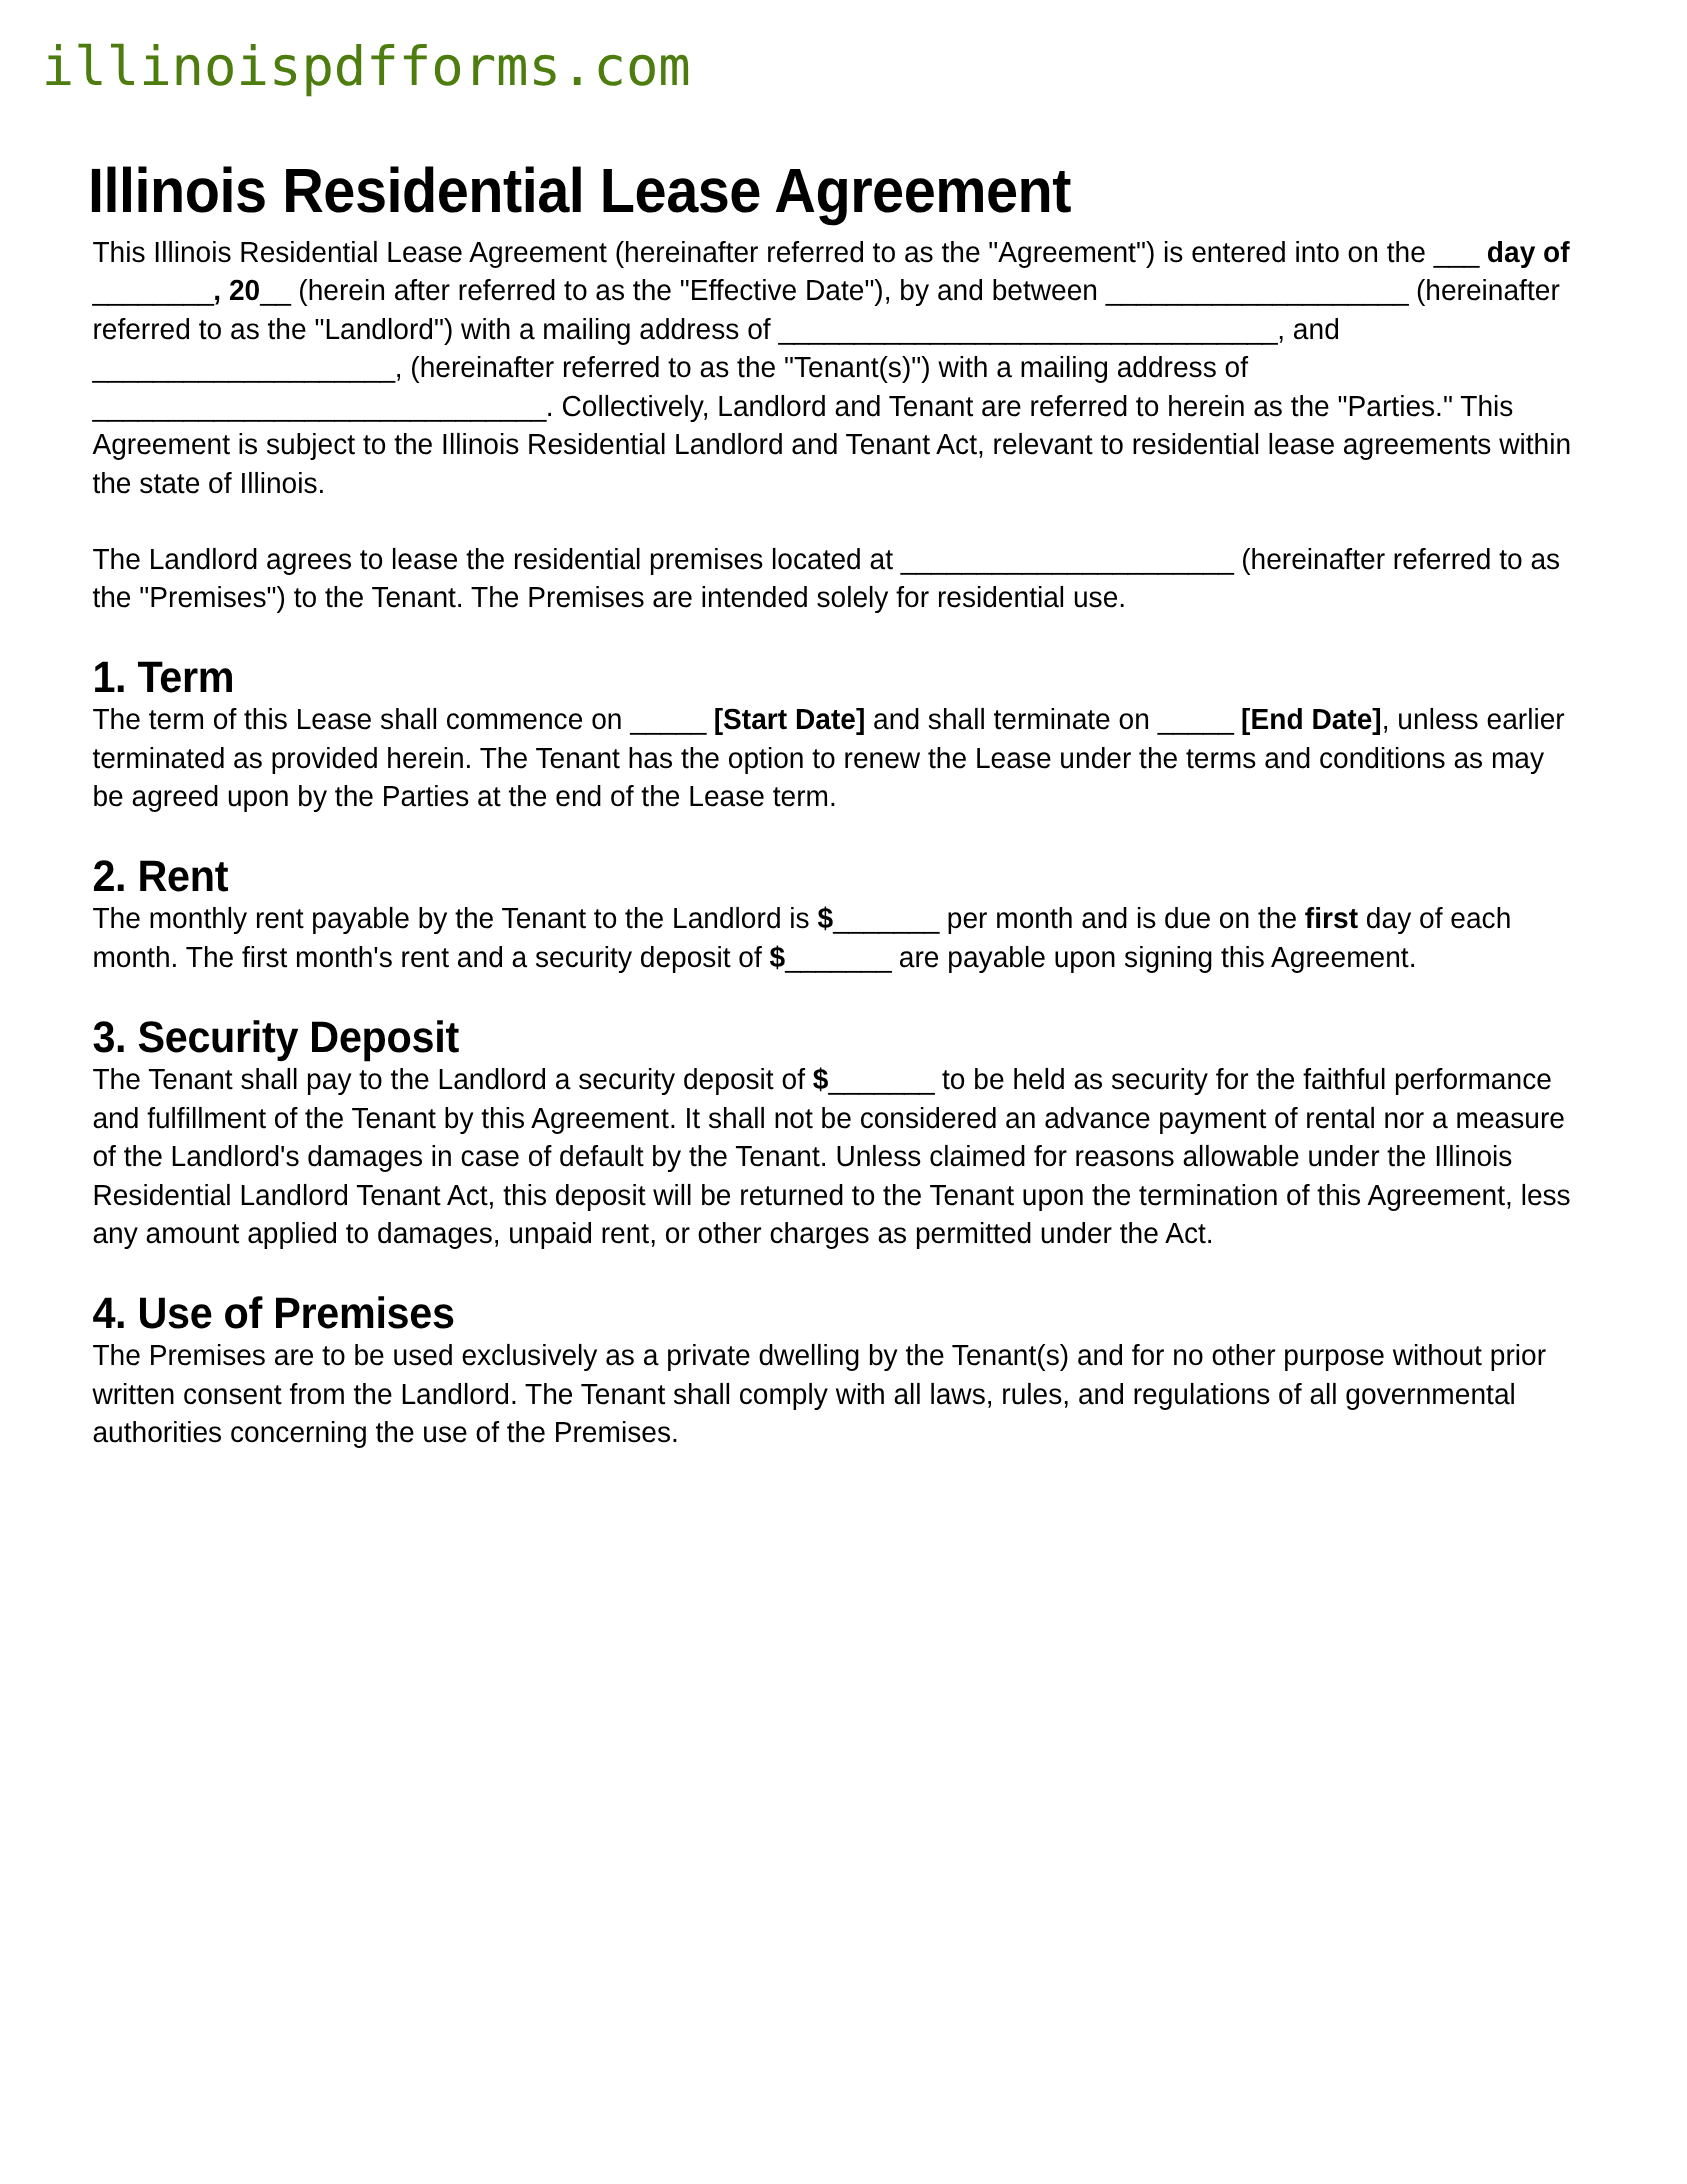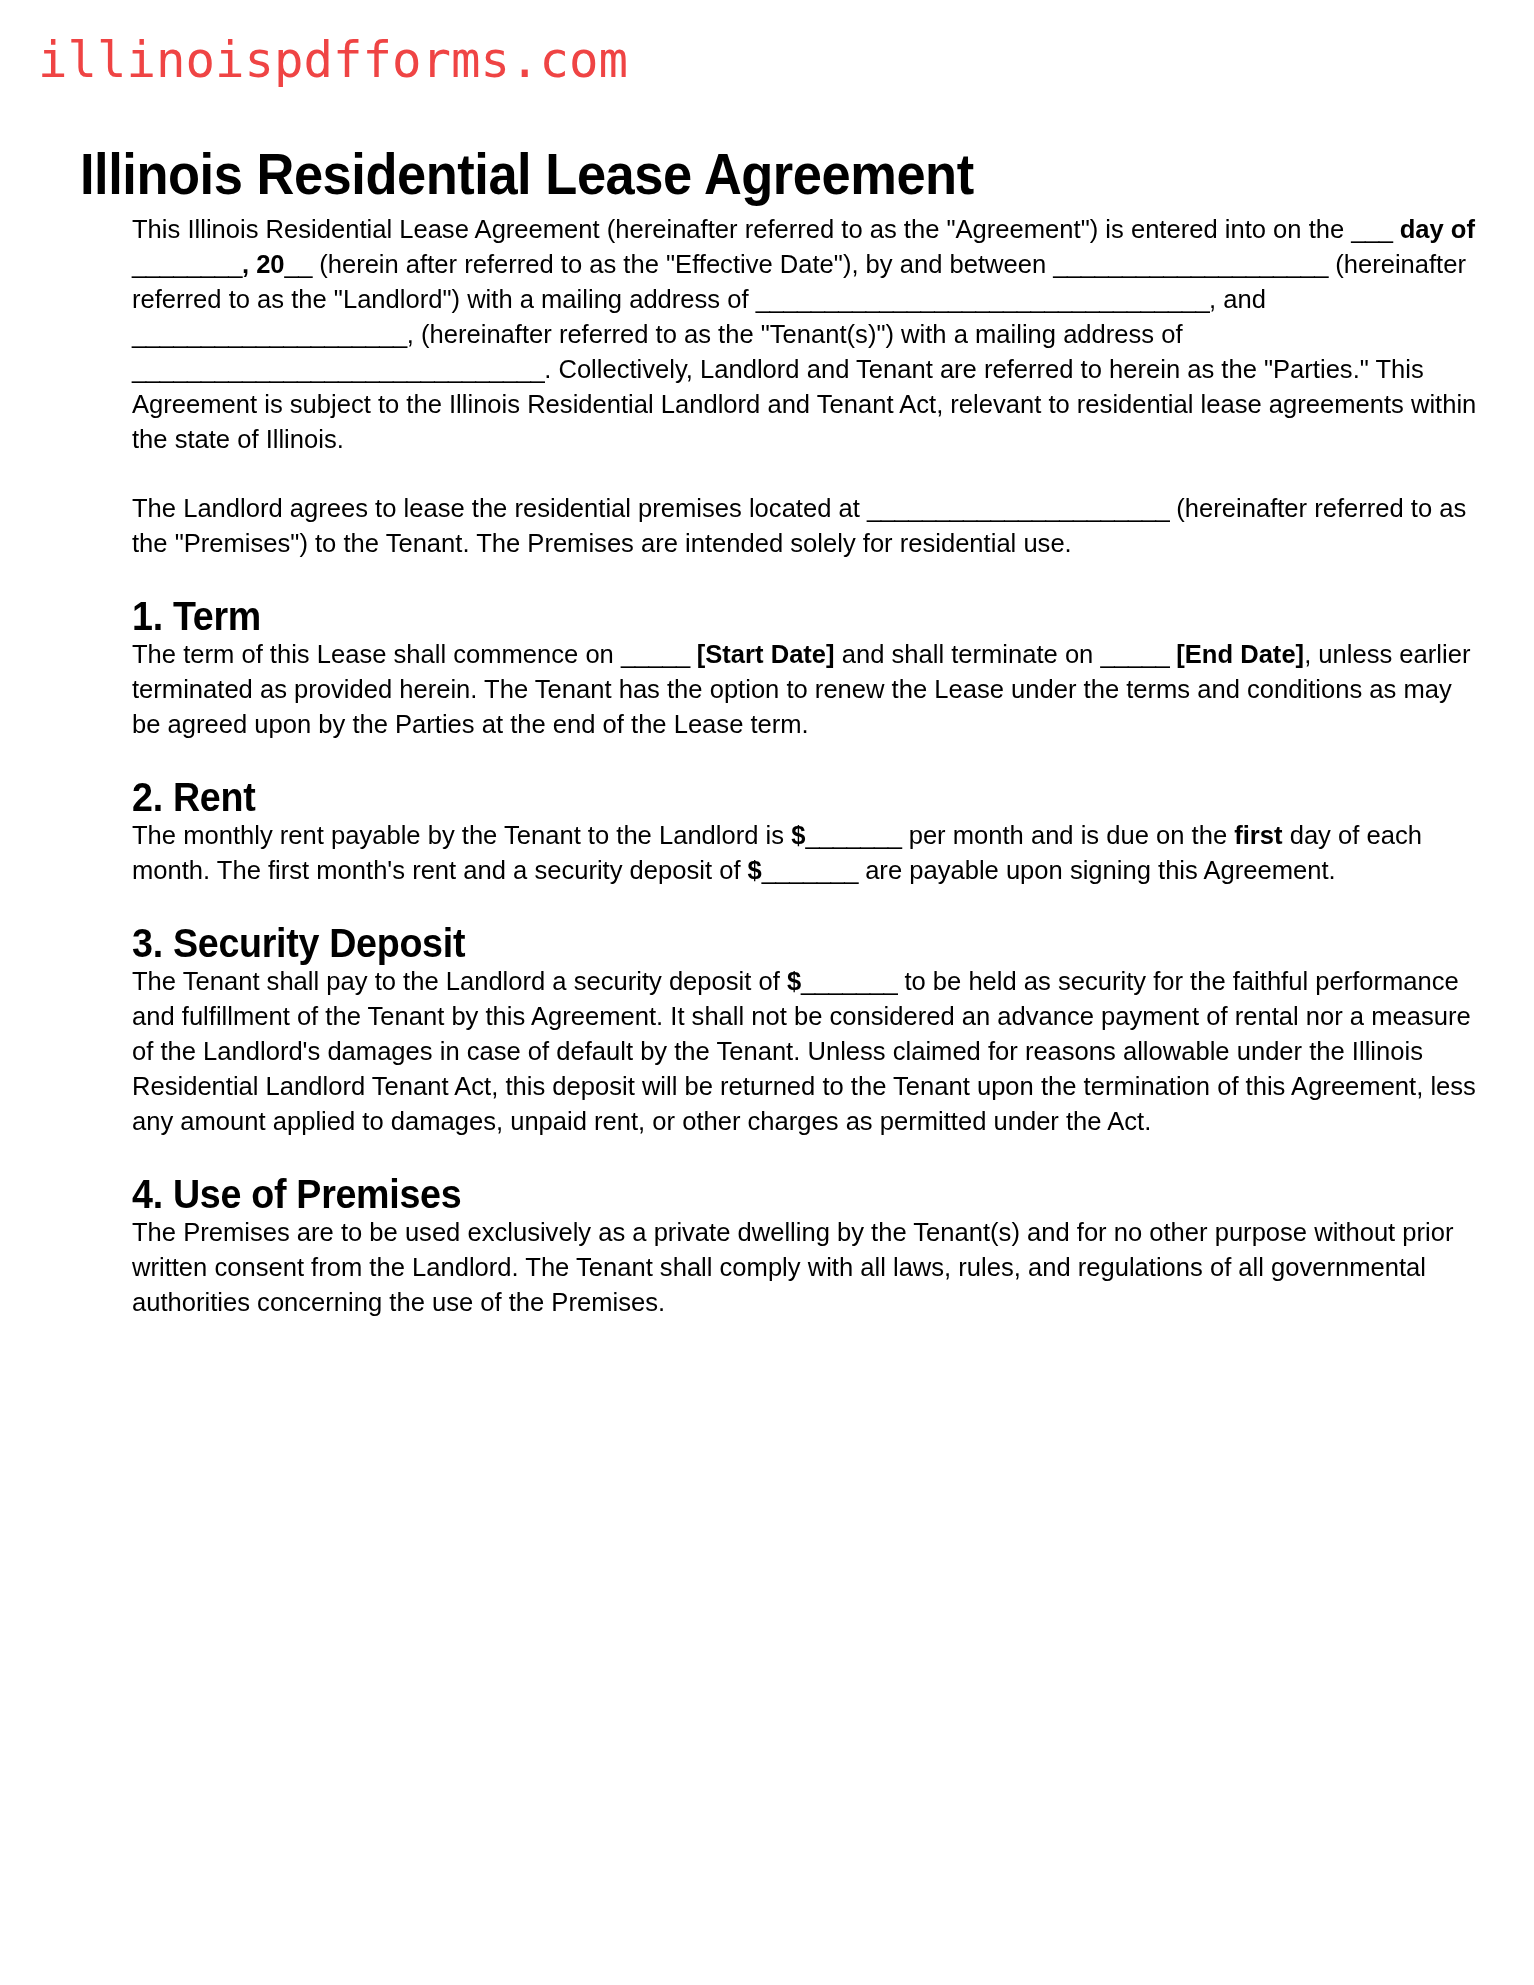--- a/index.html
+++ b/index.html
@@ -19,42 +19,41 @@
     overflow: hidden;
     box-sizing: border-box;
   }
   .watermark {
     position: absolute;
     left: 38px;
     top: 36px;
     font-family: "DejaVu Sans Mono", "Liberation Mono", monospace;
     font-size: 49px;
     letter-spacing: 0px;
-    color: #ef4444;
+    color: #4d7c0f;
     white-space: nowrap;
     line-height: 1;
   }
   .doc-title {
     position: absolute;
     left: 80px;
     top: 108px;
     font-size: 57px;
     font-weight: bold;
     letter-spacing: -0.5px;
     line-height: 1;
     white-space: nowrap;
     transform: scaleX(0.92);
     transform-origin: left top;
   }
   .content {
     position: absolute;
     left: 84px;
     top: 212px;
     width: 1360px;
-    margin-left: 48px;
   }
   p.body {
     font-size: 26.5px;
     line-height: 35px;
     margin: 0 0 34px 0;
     text-align: left;
     transform: scaleX(0.965);
     transform-origin: left top;
     width: 1395px;
   }

